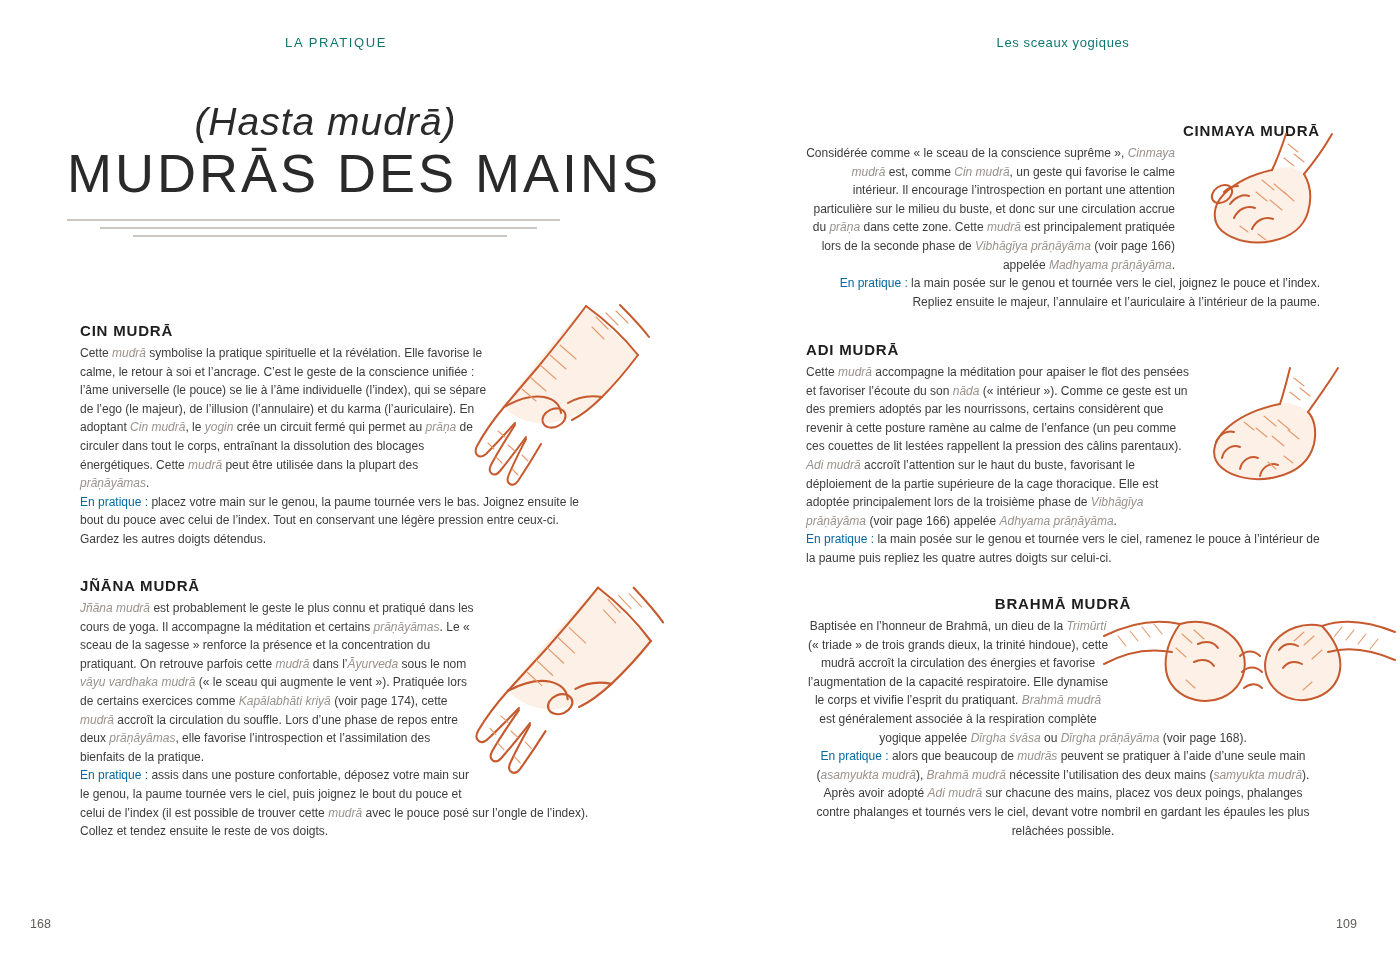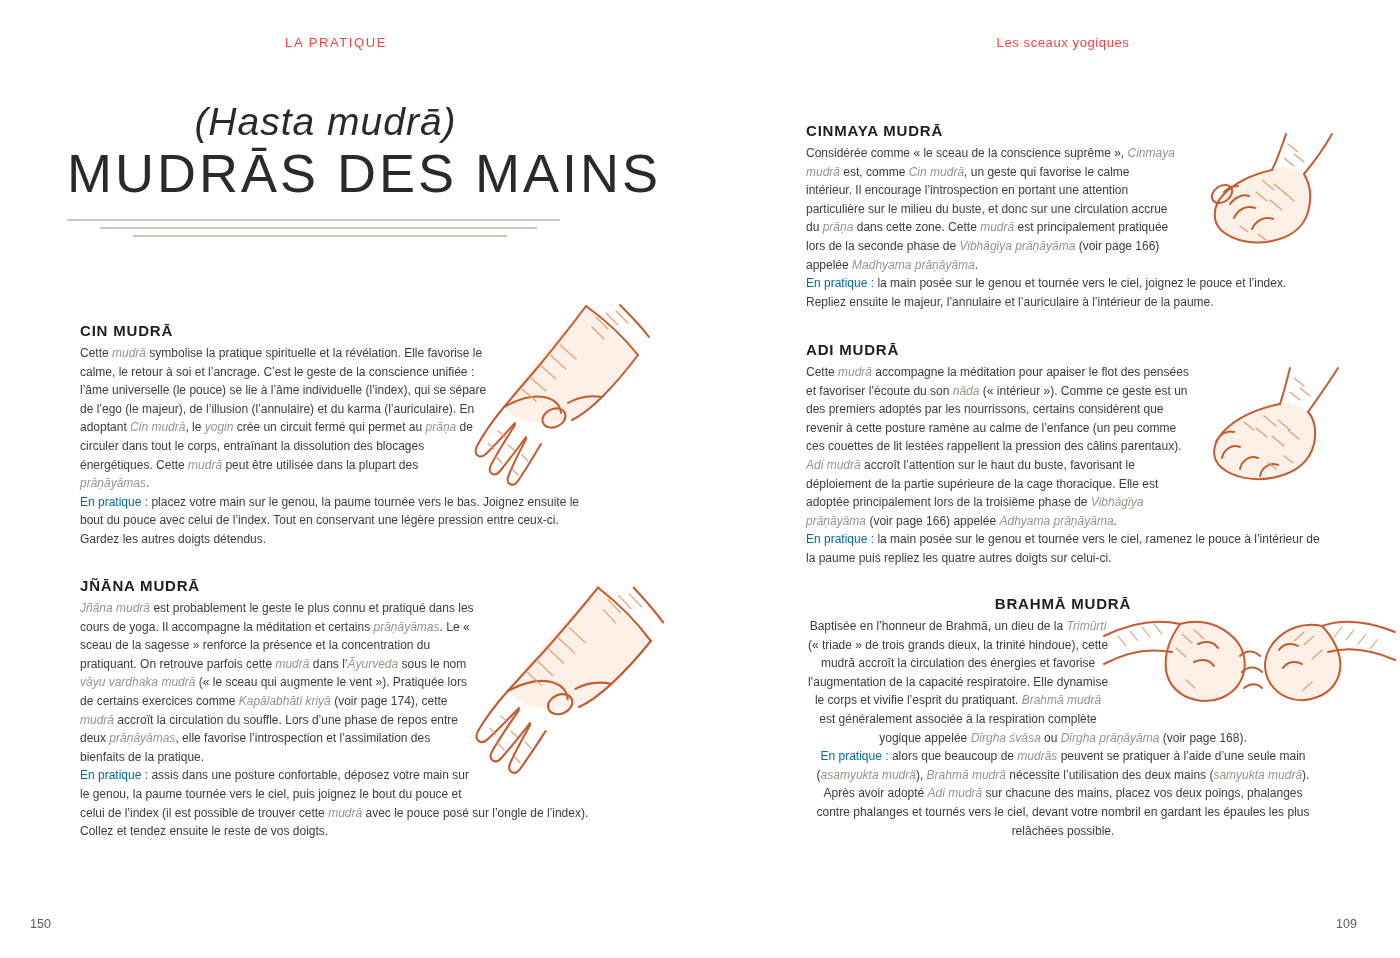--- a/index.html
+++ b/index.html
@@ -3,40 +3,40 @@
 <meta charset="utf-8">
 <style>
   html,body{margin:0;padding:0;}
   body{
     width:1400px;height:958px;position:relative;background:#ffffff;
     font-family:"Liberation Sans", sans-serif;overflow:hidden;
   }
   
   .running-header{
     position:absolute;top:35px;font-size:13px;letter-spacing:1.6px;
-    color:#ef4444;text-align:center;
+    color:#0f766e;text-align:center;
   }
   #header-left{left:80px;width:512px;}
   #header-right{left:806px;width:514px;letter-spacing:0.6px;}
 
   
   #title-block{position:absolute;left:67px;top:98px;width:517px;text-align:center;color:#2a2a2a;}
   #chapter-title{font-size:54px;font-weight:300;letter-spacing:3px;line-height:1.1;white-space:nowrap;}
   #chapter-subtitle{font-size:39px;font-weight:300;font-style:italic;margin-top:2px;letter-spacing:1px;}
   .title-rules{margin-top:16px;}
   .title-rules .rule{background:#cbc6bf;height:1.5px;margin-bottom:6.5px;}
   .rule-1{width:493px;margin-left:0;}
   .rule-2{width:437px;margin-left:33px;}
   .rule-3{width:374px;margin-left:66px;}
 
   
   .section{position:absolute;}
   #sec-cin{left:80px;top:322px;width:512px;}
   #sec-jnana{left:80px;top:577px;width:512px;}
-  #sec-cinmaya{left:806px;top:122px;width:514px;}
+  #sec-cinmaya{left:806px;top:122px;width:514px;text-align:right;}
   #sec-adi{left:806px;top:341px;width:514px;}
   #sec-brahma{left:806px;top:595px;width:514px;text-align:center;}
 
   .section-heading{
     margin:0 0 5px 0;font-size:15px;font-weight:bold;letter-spacing:0.8px;color:#1e1e1e;
   }
   .section-body{font-size:12px;line-height:18.6px;color:#3c3c3c;}
   .rich{margin:0;}
   .seg-p{color:#3c3c3c;}
   .seg-t{font-style:italic;color:#98928c;}
@@ -276,14 +276,14 @@
       <path d="M92,30 l10,9"></path>
       <path d="M74,48 l10,9"></path>
       <path d="M84,80 l9,8"></path>
     <path d="M212,36 l-10,9"></path>
       <path d="M202,32 l-10,9"></path>
       <path d="M220,50 l-10,9"></path>
       <path d="M210,82 l-9,8"></path>
   </g>
 </svg>
 
-<div class="page-num" id="page-num-left">150</div>
+<div class="page-num" id="page-num-left">168</div>
 <div class="page-num" id="page-num-right">109</div>
 
 </body></html>

